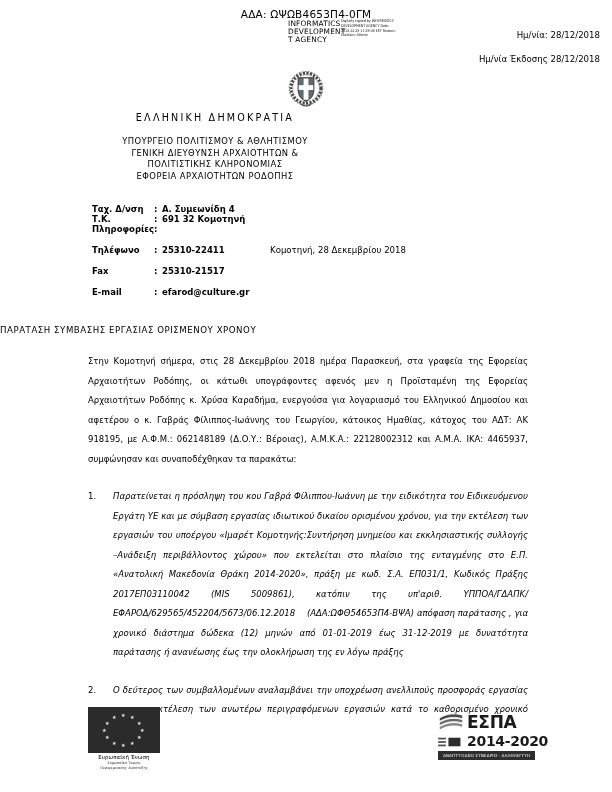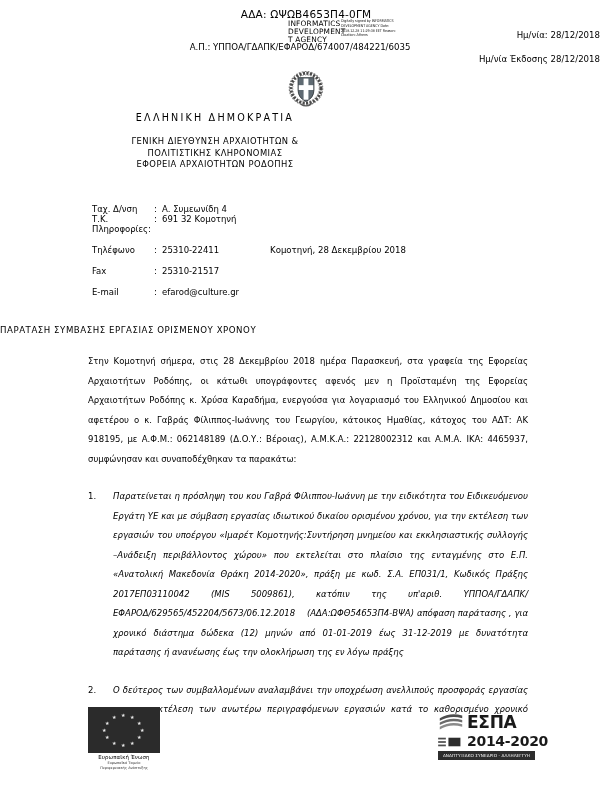--- a/index.html
+++ b/index.html
@@ -110,20 +110,21 @@
     letter-spacing: .45px;
   }
 
   
   .contact {
     position: absolute;
     top: 204px;
     left: 92px;
     font-size: 8.5px;
     line-height: 10px;
+    font-weight: bold;
   }
   .crow {
     display: flex;
     white-space: nowrap;
   }
   .clab { width: 62px; flex: 0 0 62px; }
   .csep { width: 8px; flex: 0 0 8px; }
   .cval { white-space: nowrap; }
   .gap-md { height: 11px; }
 
@@ -281,21 +282,20 @@
 
   <div class="sig-block">
     <div class="sig-big">INFORMATICS</div>
     <div class="sig-big">DEVELOPMENT</div>
     <div class="sig-big">T AGENCY</div>
   </div>
 
   <div class="sig-micro">Digitally signed by INFORMATICS DEVELOPMENT AGENCY Date: 2018.12.28 11:29:38 EET Reason: Location: Athens</div>
 
   <div class="hm-right hm-1">Ημ/νία: 28/12/2018</div>
-  <div class="protocol">Α.Π.: ΥΠΠΟΑ/ΓΔΑΠΚ/ΕΦΑΡΟΔ/674007/484221/6035</div>
   <div class="hm-right hm-2">Ημ/νία Έκδοσης 28/12/2018</div>
 
   <div class="emblem-wrap">
     <svg class="emblem" viewBox="0 0 100 100">
 
       <circle cx="50" cy="46" r="34" fill="none" stroke="#4a4a4a" stroke-width="7" stroke-dasharray="5 3"></circle>
       <circle cx="50" cy="46" r="38" fill="none" stroke="#7a7a7a" stroke-width="2.5" stroke-dasharray="4 3"></circle>
       <circle cx="50" cy="46" r="30" fill="none" stroke="#8a8a8a" stroke-width="2" stroke-dasharray="3 3"></circle>
 
       <path d="M32 22 L68 22 L68 50 Q68 68 50 76 Q32 68 32 50 Z" fill="#5f6a72" stroke="#2f3438" stroke-width="2"></path>
@@ -303,20 +303,21 @@
       <rect x="44.5" y="24" width="11" height="48" fill="#ffffff"></rect>
       <rect x="33.5" y="39" width="33" height="11" fill="#ffffff"></rect>
 
       <path d="M38 82 Q50 90 62 82" fill="none" stroke="#5a5a5a" stroke-width="3"></path>
     </svg>
   </div>
 
   <div class="hellenic">ΕΛΛΗΝΙΚΗ ΔΗΜΟΚΡΑΤΙΑ</div>
 
   <div class="ministry">
+    <div>ΥΠΟΥΡΓΕΙΟ ΠΟΛΙΤΙΣΜΟΥ &amp; ΑΘΛΗΤΙΣΜΟΥ</div>
     <div>ΓΕΝΙΚΗ ΔΙΕΥΘΥΝΣΗ ΑΡΧΑΙΟΤΗΤΩΝ &amp;</div>
     <div>ΠΟΛΙΤΙΣΤΙΚΗΣ ΚΛΗΡΟΝΟΜΙΑΣ</div>
     <div>ΕΦΟΡΕΙΑ ΑΡΧΑΙΟΤΗΤΩΝ ΡΟΔΟΠΗΣ</div>
   </div>
 
   <div class="contact">
     <div class="crow">
       <span class="clab">Ταχ. Δ/νση</span>
       <span class="csep">:</span>
       <span class="cval">Α. Συμεωνίδη 4</span>

